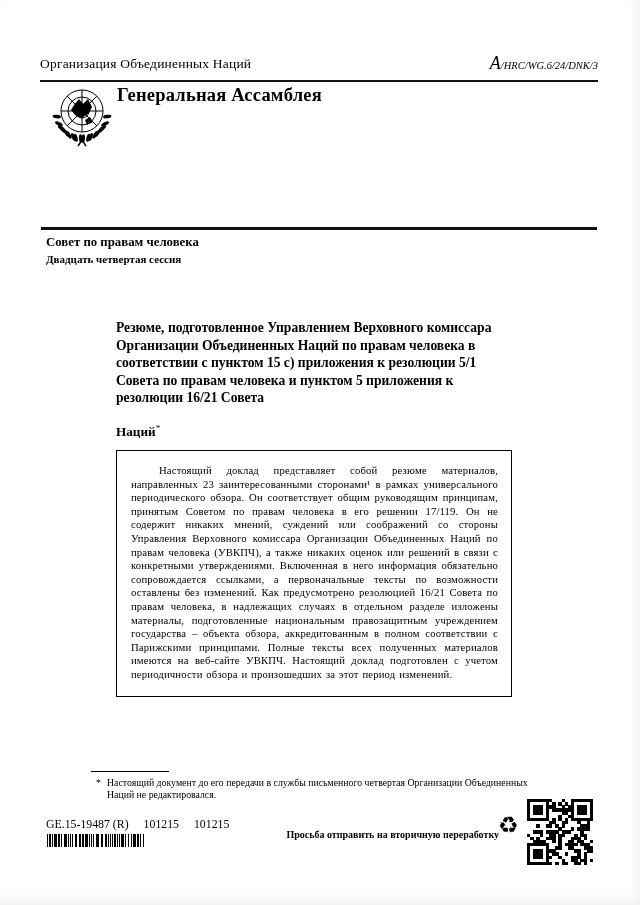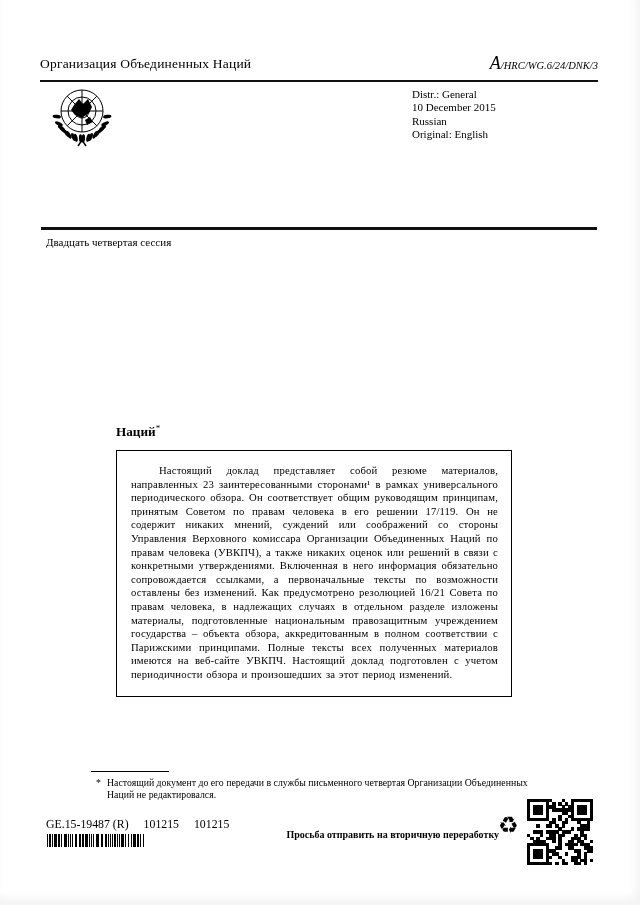--- a/index.html
+++ b/index.html
@@ -22,21 +22,21 @@
   
   .emblem{left:52px;top:84px;width:60px;height:70px;}
   .ga-title{left:117px;top:85px;font-size:18.5px;font-weight:bold;letter-spacing:.2px;}
   .distr{left:412px;top:88px;font-size:11px;line-height:13.4px;}
   .rule-thick{top:227px;left:41px;width:556px;height:3px;background:#111;}
 
   
   .session{left:46px;top:236px;font-size:11px;line-height:13.6px;}
   .council{font-size:12.8px;font-weight:bold;margin-bottom:3px;}
   .wg{font-weight:bold;width:232px;}
-  .sess-name{font-weight:normal;}
+  .sess-name{font-weight:bold;}
 
   
   .report-title{left:116px;top:319px;width:404px;font-size:13.6px;font-weight:bold;line-height:17.6px;}
   .country{left:116px;top:423px;font-size:13.2px;font-weight:bold;}
   .country sup{font-size:9px;font-weight:normal;}
 
   
   .summary-box{
     left:116px;top:450px;width:396px;box-sizing:border-box;
     border:1px solid #000;
@@ -100,34 +100,31 @@
         <ellipse cx="43.133470910206384" cy="50.85776616790386" rx="4.2" ry="1.7" transform="rotate(-59 43.133470910206384 50.85776616790386)" fill="#000"></ellipse>
         <ellipse cx="36.169008337791524" cy="53.742541020037905" rx="4.2" ry="1.7" transform="rotate(-76 36.169008337791524 53.742541020037905)" fill="#000"></ellipse>
         <ellipse cx="28.665433115804937" cy="54.465053136241636" rx="4.2" ry="1.7" transform="rotate(-93 28.665433115804937 54.465053136241636)" fill="#000"></ellipse>
         <ellipse cx="21.27848634519545" cy="52.962161830040664" rx="4.2" ry="1.7" transform="rotate(-110 21.27848634519545 52.962161830040664)" fill="#000"></ellipse>
         <ellipse cx="14.653716909622775" cy="49.365205506205974" rx="4.2" ry="1.7" transform="rotate(-127 14.653716909622775 49.365205506205974)" fill="#000"></ellipse>
         <ellipse cx="9.370066643438843" cy="43.98852393345807" rx="4.2" ry="1.7" transform="rotate(-144 9.370066643438843 43.98852393345807)" fill="#000"></ellipse>
       </g>
     <path d="M26 62 L30 56 L34 62" stroke="#000" stroke-width="1.5" fill="none"></path>
   </svg>
 
-
-  <div class="abs distr">
-    <div>Distr.: General</div>
-    <div>10 December 2015</div>
-    <div>Russian</div>
-    <div>Original: English</div>
-  </div>
+  <div class="abs ga-title">Генеральная Ассамблея</div>
+
 
   <div class="abs rule-thick"></div>
 
   <div class="abs session">
+    <div class="council">Совет по правам человека</div>
     <div class="sess-name">Двадцать четвертая сессия</div>
   </div>
 
+  <div class="abs report-title">Резюме, подготовленное Управлением Верховного комиссара Организации Объединенных Наций по правам человека в соответствии с пунктом 15 c) приложения к резолюции 5/1 Совета по правам человека и пунктом 5 приложения к резолюции 16/21 Совета</div>
 
   <div class="abs country"><span>Наций</span><sup>*</sup></div>
 
   <div class="abs summary-box">
     <div class="summary-text">Настоящий доклад представляет собой резюме материалов, направленных 23 заинтересованными сторонами¹ в рамках универсального периодического обзора. Он соответствует общим руководящим принципам, принятым Советом по правам человека в его решении 17/119. Он не содержит никаких мнений, суждений или соображений со стороны Управления Верховного комиссара Организации Объединенных Наций по правам человека (УВКПЧ), а также никаких оценок или решений в связи с конкретными утверждениями. Включенная в него информация обязательно сопровождается ссылками, а первоначальные тексты по возможности оставлены без изменений. Как предусмотрено резолюцией 16/21 Совета по правам человека, в надлежащих случаях в отдельном разделе изложены материалы, подготовленные национальным правозащитным учреждением государства – объекта обзора, аккредитованным в полном соответствии с Парижскими принципами. Полные тексты всех полученных материалов имеются на веб-сайте УВКПЧ. Настоящий доклад подготовлен с учетом периодичности обзора и произошедших за этот период изменений.</div>
   </div>
 
   <div class="abs fn-rule"></div>
   <div class="abs footnote">
     <span class="fn-marker">*</span>

